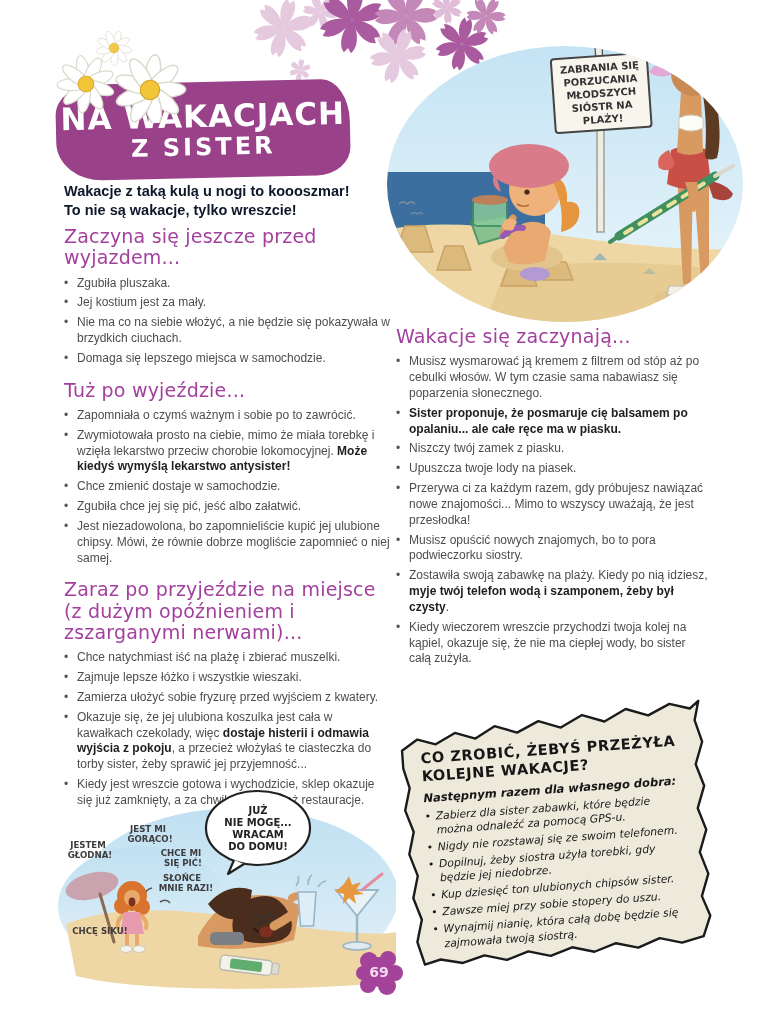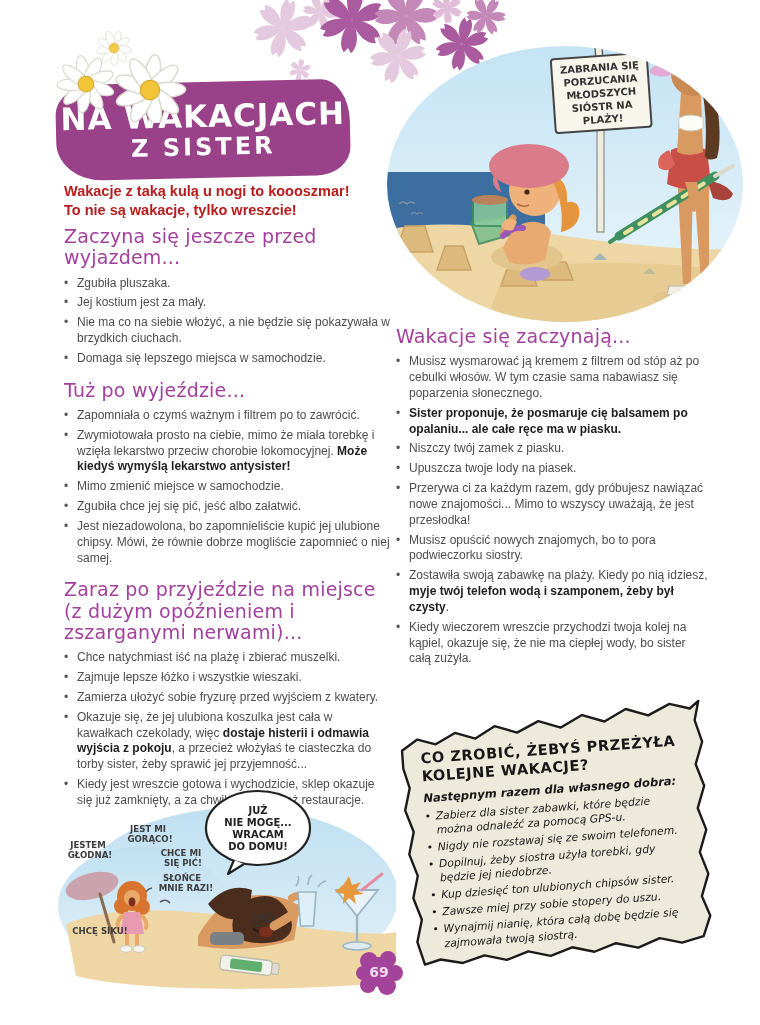--- a/index.html
+++ b/index.html
@@ -32,21 +32,21 @@
   }
   .banner .t1{
     font-family:"DejaVu Sans",sans-serif;font-weight:bold;color:#fff;
     font-size:31px;letter-spacing:1px;line-height:1;white-space:nowrap;
   }
   .banner .t2{
     font-family:"DejaVu Sans",sans-serif;font-weight:bold;color:#fff;
     font-size:24px;letter-spacing:3px;line-height:1;margin-top:3px;white-space:nowrap;
   }
   
-  .intro{position:absolute;left:64px;top:182px;width:340px;color:#b91c1c;}
+  .intro{position:absolute;left:64px;top:182px;width:340px;color:#0f172a;}
   .intro p{margin:0;font-weight:bold;font-size:14.5px;line-height:1.3;}
   
   .col{position:absolute;}
   .col-left{left:64px;top:226px;width:326px;}
   .col-right{left:396px;top:326px;width:312px;}
   h2.sec{
     font-family:"DejaVu Sans",sans-serif;font-weight:normal;
     color:var(--magenta);font-size:19px;line-height:1.12;
     margin:0 0 7px 0;letter-spacing:.2px;
   }
@@ -245,23 +245,23 @@
       <ul class="bullets">
           <li><span>Zgubiła pluszaka.</span></li>
           <li><span>Jej kostium jest za mały.</span></li>
           <li><span>Nie ma co na siebie włożyć, a nie będzie się pokazywała w brzydkich ciuchach.</span></li>
           <li><span>Domaga się lepszego miejsca w samochodzie.</span></li>
         </ul>
     </div>
     <div class="sec-block">
       <h2 class="sec">Tuż po wyjeździe...</h2>
       <ul class="bullets">
-          <li><span>Zapomniała o czymś ważnym i filtrem po to zawrócić.</span></li>
+          <li><span>Zapomniała o czymś ważnym i sobie po to zawrócić.</span></li>
           <li><span>Zwymiotowała prosto na ciebie, mimo że miała torebkę i wzięła lekarstwo przeciw chorobie lokomocyjnej. </span><span class="b">Może kiedyś wymyślą lekarstwo antysister!</span></li>
-          <li><span>Mimo zmienić miejsce w samochodzie.</span></li>
+          <li><span>Chce zmienić dostaje w samochodzie.</span></li>
           <li><span>Zgubiła chce jej się pić, jeść albo załatwić.</span></li>
           <li><span>Jest niezadowolona, bo zapomnieliście kupić jej ulubione chipsy. Mówi, że równie dobrze mogliście zapomnieć o niej samej.</span></li>
         </ul>
     </div>
     <div class="sec-block">
       <h2 class="sec">Zaraz po przyjeździe na miejsce (z dużym opóźnieniem i zszarganymi nerwami)...</h2>
       <ul class="bullets">
           <li><span>Chce natychmiast iść na plażę i zbierać muszelki.</span></li>
           <li><span>Zajmuje lepsze łóżko i wszystkie wieszaki.</span></li>
           <li><span>Zamierza ułożyć sobie fryzurę przed wyjściem z kwatery.</span></li>

